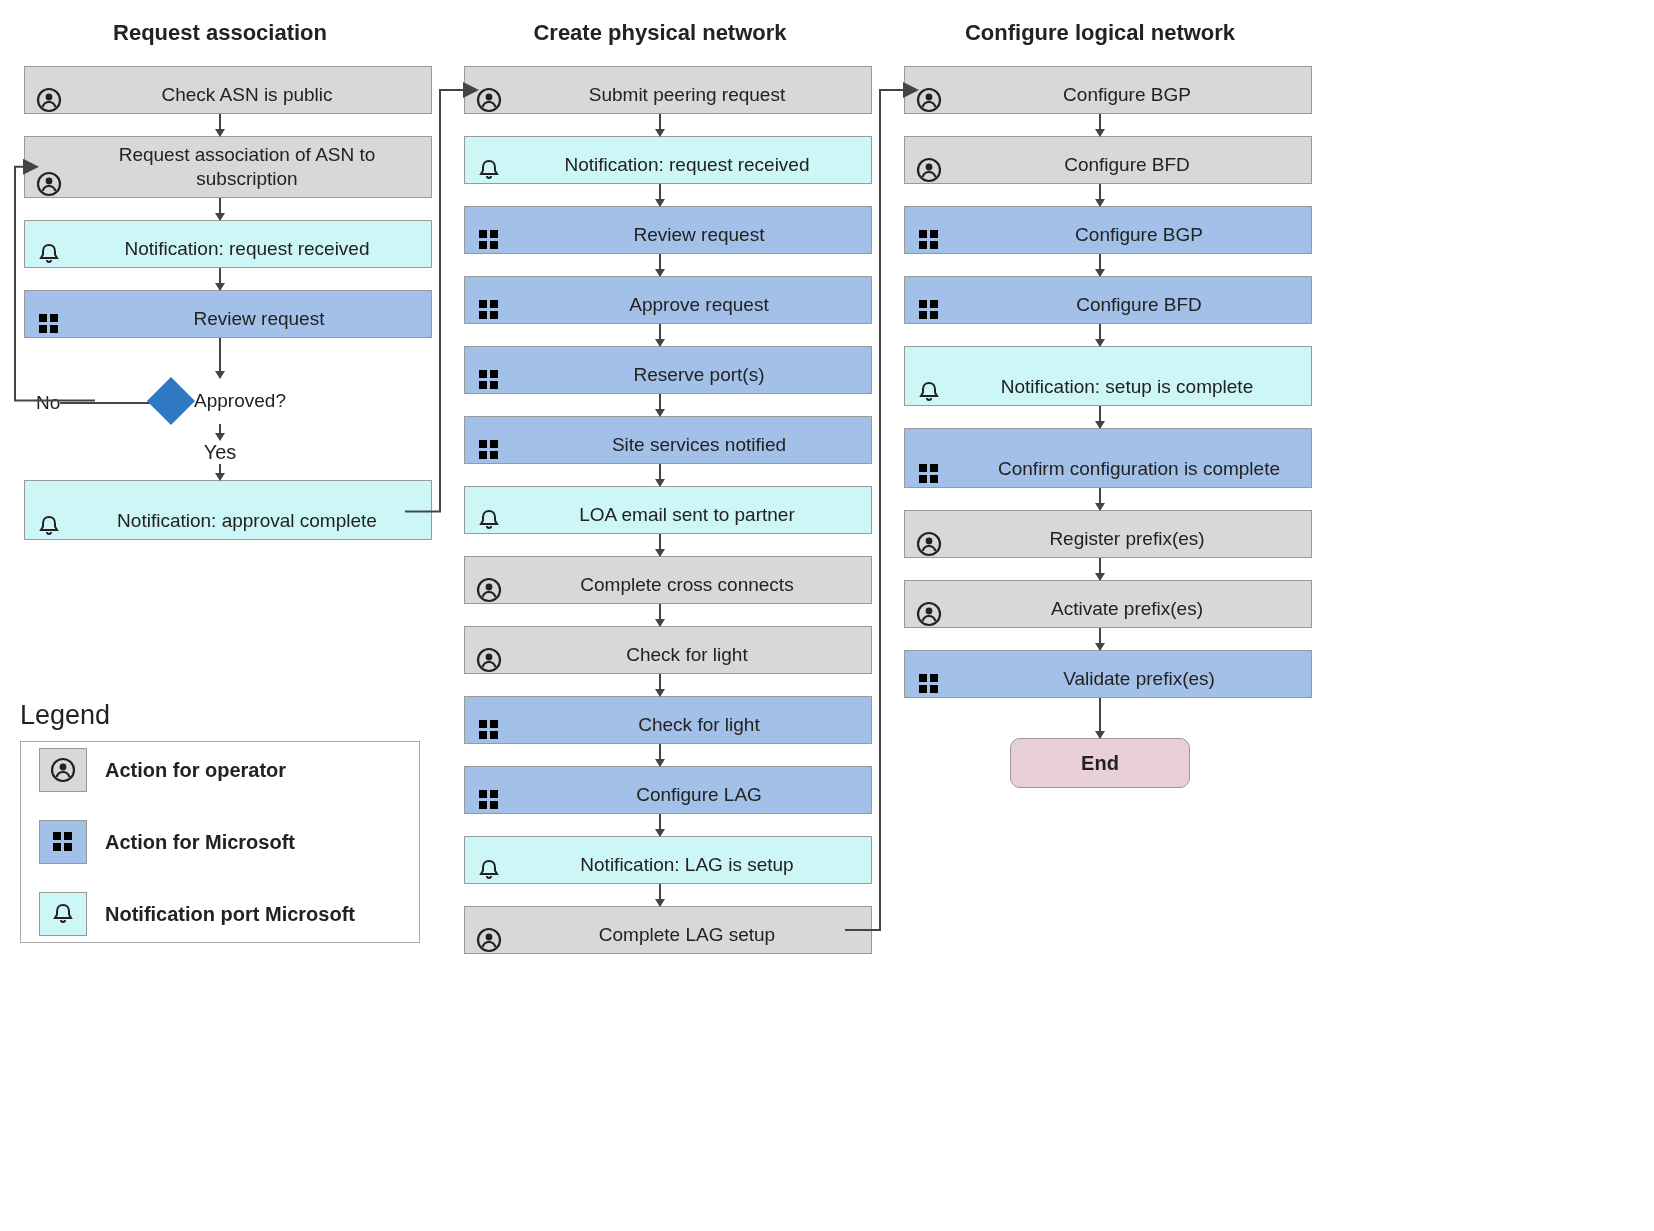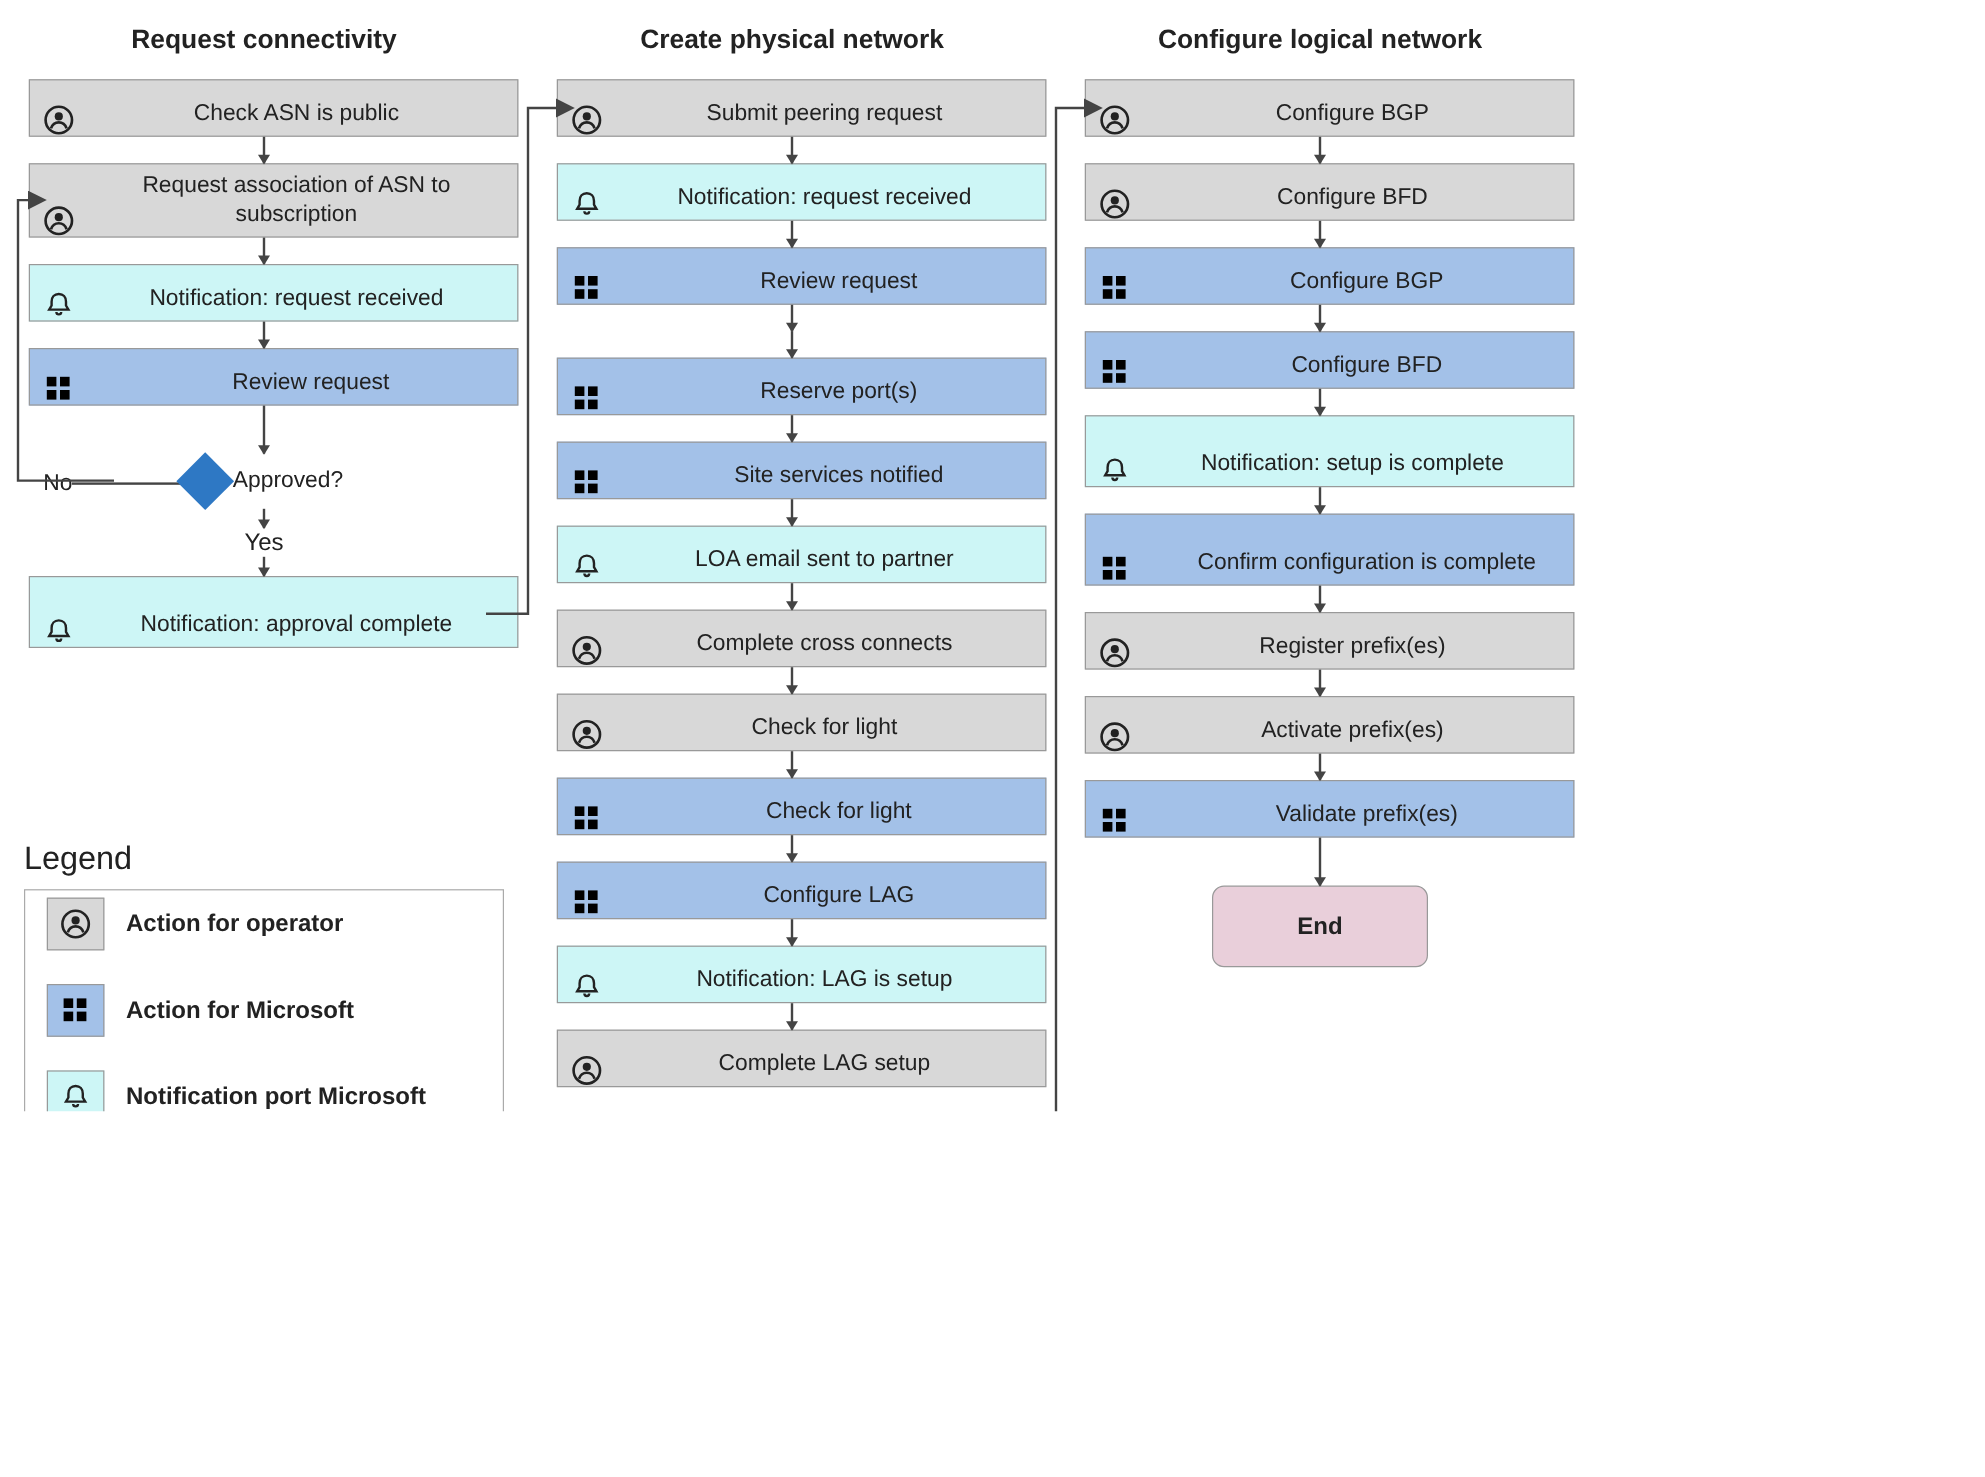--- a/index.html
+++ b/index.html
@@ -94,21 +94,21 @@
     top: 8px;
     display:flex;
     align-items:center;
   }
   .dno-line{
     width:92px;height:2px;background:#444;
   }
   .yes-label { font-size: 20px; margin-top: 1px; }
   .end {
     width: 180px;
-    height: 68px;
+    height: 50px;
     background: #e9cfda;
     border: 1px solid #999;
     border-radius: 10px;
     display: flex;
     align-items: center;
     justify-content: center;
     font-size: 20px;
     font-weight: 600;
   }
   .legend-wrap {
@@ -168,21 +168,21 @@
       <path d="M0 0 L8 4 L0 8 z" fill="#444"></path>
     </marker>
   </defs>
 </svg>
 
 <div class="wrap">
 
   <div class="cols">
 
     <div class="col">
-      <div class="col-title">Request connectivity</div>
+      <div class="col-title">Request association</div>
 
       <div class="step operator">
         <span class="ico">
             <svg class="user-svg" viewBox="0 0 26 26">
               <use href="#ico-user"></use>
             </svg>
           </span>
         <span class="label">Check ASN is public</span>
       </div>
       <div class="arrow"></div>
@@ -262,20 +262,28 @@
       <div class="arrow"></div>
       <div class="step microsoft">
         <span class="ico">
             <svg class="ms-svg" viewBox="0 0 26 26">
               <use href="#ico-ms"></use>
             </svg>
           </span>
         <span class="label">Review request</span>
       </div>
       <div class="arrow"></div>
+      <div class="step microsoft">
+        <span class="ico">
+            <svg class="ms-svg" viewBox="0 0 26 26">
+              <use href="#ico-ms"></use>
+            </svg>
+          </span>
+        <span class="label">Approve request</span>
+      </div>
       <div class="arrow"></div>
       <div class="step microsoft">
         <span class="ico">
             <svg class="ms-svg" viewBox="0 0 26 26">
               <use href="#ico-ms"></use>
             </svg>
           </span>
         <span class="label">Reserve port(s)</span>
       </div>
       <div class="arrow"></div>

